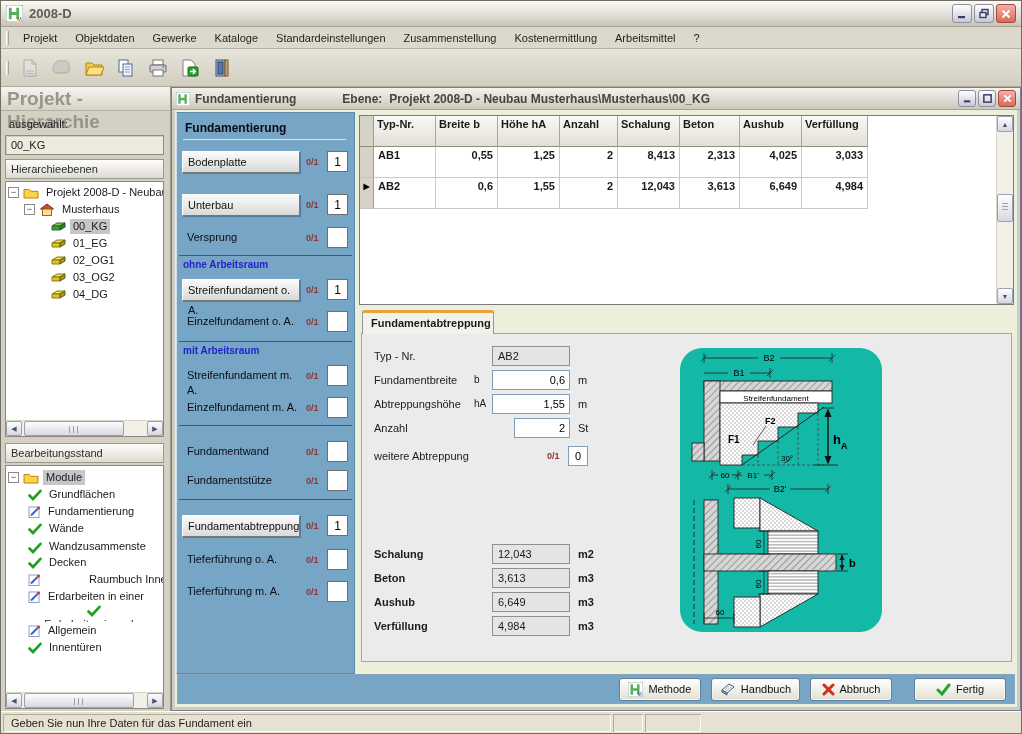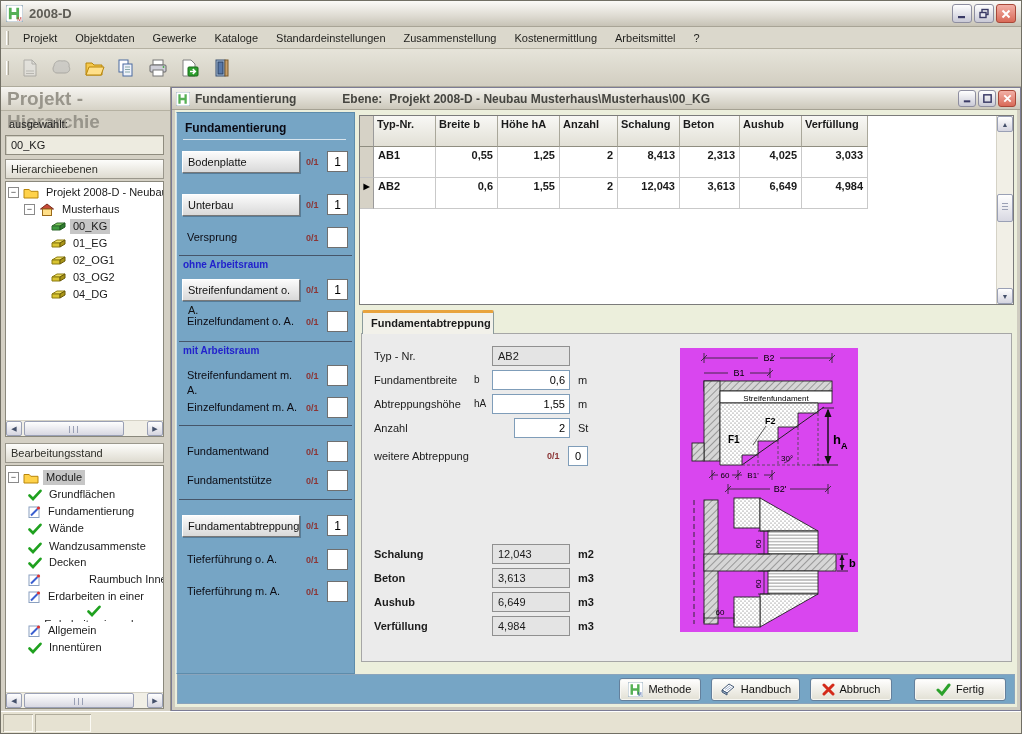--- a/index.html
+++ b/index.html
@@ -120,21 +120,21 @@
   .f-label.b { font-weight:bold; }
   .f-sym { position:absolute; left:112px; font-size:10px; color:#1c1c1c; line-height:20px; }
   .f-ratio { position:absolute; left:185px; font-size:9px; font-weight:bold; color:#8b3535; line-height:20px; }
   .f-input { position:absolute; left:130px; width:78px; height:20px; border:1px solid #7f9db9; background:#fff;
     font-family:"Liberation Sans",sans-serif; font-size:11px; text-align:right; padding:0 4px; }
   .f-read { position:absolute; left:130px; width:78px; height:20px; border:1px solid #909090; background:#e4e4e4;
     line-height:18px; padding:0 5px; }
   .f-unit { position:absolute; left:216px; line-height:20px; }
   .f-unit.b { font-weight:bold; }
 
-  .drawing-box { position:absolute; left:318px; top:14px; width:178px; height:284px; background:#d946ef; }
+  .drawing-box { position:absolute; left:318px; top:14px; width:202px; height:284px; background:#14b8a6;border-radius:22px; }
 
   .bottom-bar { position:absolute; left:2px; right:2px; bottom:3px; height:30px; background:#76a5c5;
     border:1px solid #8aa4bc; display:flex; align-items:center; justify-content:flex-end; padding-right:8px; gap:10px; }
   .bb-btn { height:23px; min-width:82px; border:1px solid #64809c; border-radius:3px;
     background:linear-gradient(#ffffff,#e2e0d4); display:flex; align-items:center; justify-content:center;
     gap:5px; padding:0 8px; font-size:11px; color:#111; box-shadow:inset 0 0 0 1px #f6f6f2; }
   .bb-btn.last { margin-left:12px; min-width:92px; }
 
   
   .statusbar { position:absolute; left:0; right:0; bottom:0; height:22px; background:#e6e2d2;
@@ -730,17 +730,18 @@
               <span>Fertig</span>
             </div>
           </div>
 
         </div>
       </div>
     </div>
   </div>
 
   <div class="statusbar">
+    <div class="sb-cell" style="width:608px;">Geben Sie nun Ihre Daten für das Fundament ein</div>
     <div class="sb-cell" style="width:30px;"></div>
     <div class="sb-cell" style="width:56px;"></div>
   </div>
 
 </div>
 
 </body></html>

